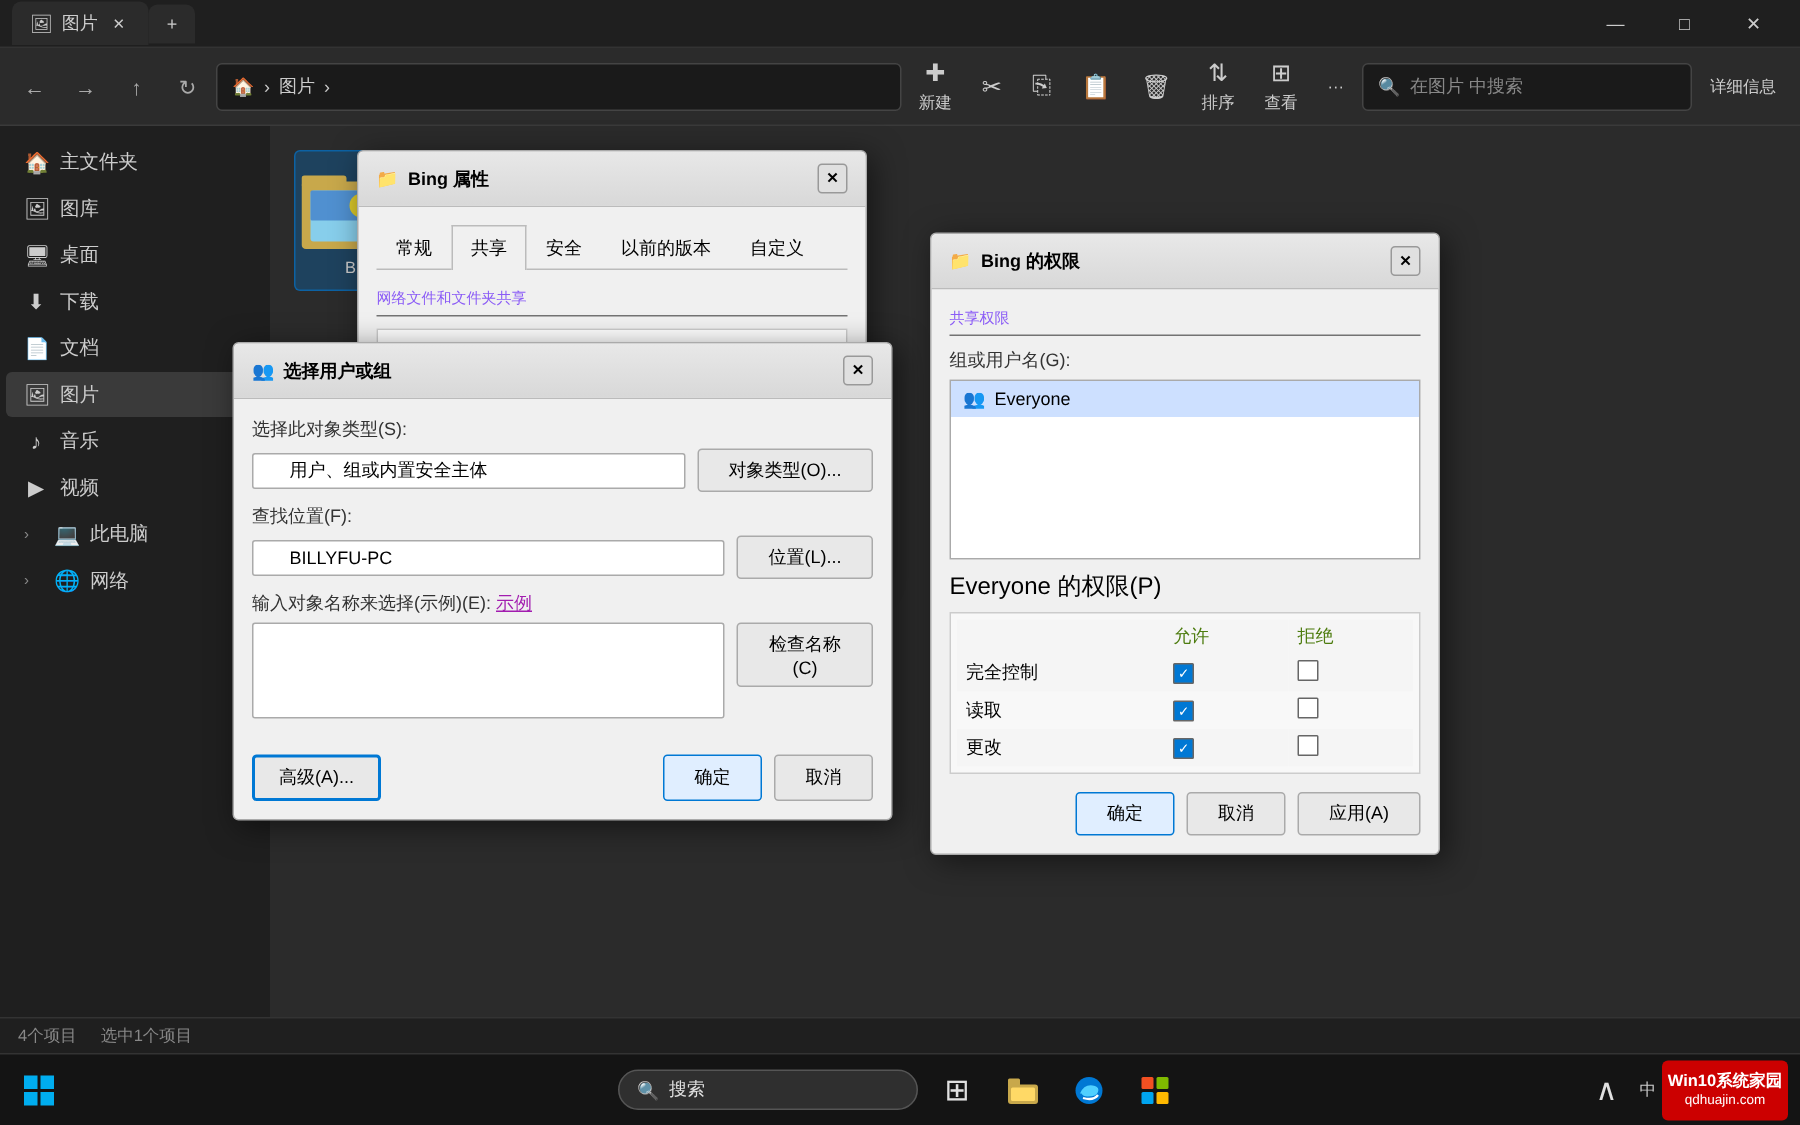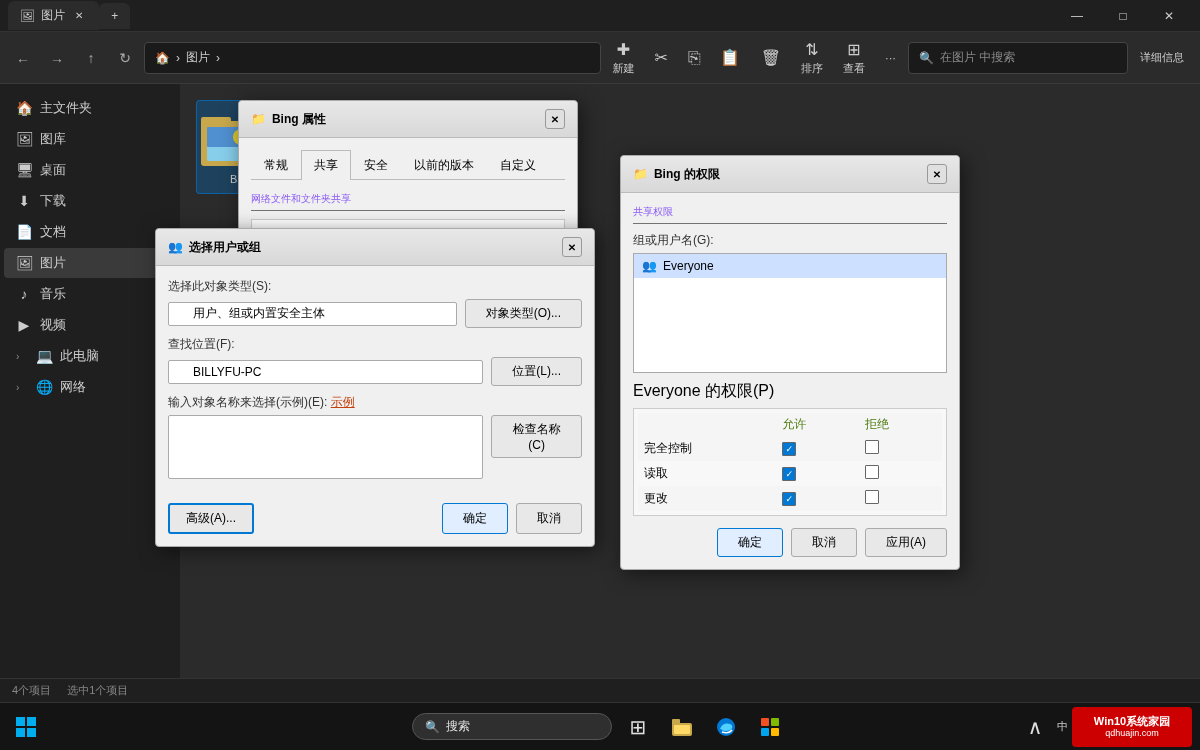--- a/index.html
+++ b/index.html
@@ -400,21 +400,21 @@
       height: 64px;
       padding: 4px 6px;
       border: 1px solid #aaa;
       border-radius: 2px;
       font-size: 12px;
       background: white;
       color: #000;
       resize: none;
     }
     .example-link {
-      color: #c2410c;
+      color: #a21caf;
       text-decoration: underline;
       cursor: pointer;
       text-align: center;
     }
     .highlighted-btn {
       padding: 5px 16px;
       font-size: 12px;
       border: 2px solid #0078d4;
       background: #e8e8e8;
       border-radius: 3px;
@@ -825,20 +825,20 @@
         <rect x="2" y="12" width="8" height="8" rx="1" fill="#00a4ef"></rect>
         <rect x="12" y="12" width="8" height="8" rx="1" fill="#ffb900"></rect>
       </svg>
     </div>
   </div>
   <div class="taskbar-right">
     <div class="taskbar-icon">∧</div>
     <div class="system-tray">
       <span>中</span>
     </div>
-    <div style="width:120px; height:40px; background:#c00; display:flex; align-items:center; justify-content:center; border-radius:4px; cursor:pointer;">
+    <div style="width:84px; height:40px; background:#c00; display:flex; align-items:center; justify-content:center; border-radius:4px; cursor:pointer;">
       <div style="color:white; font-size:9px; text-align:center; line-height:1.3;">
         <div style="font-weight:bold; font-size:11px;">Win10系统家园</div>
         <div>qdhuajin.com</div>
       </div>
     </div>
   </div>
 </div>
 
 </body></html>

